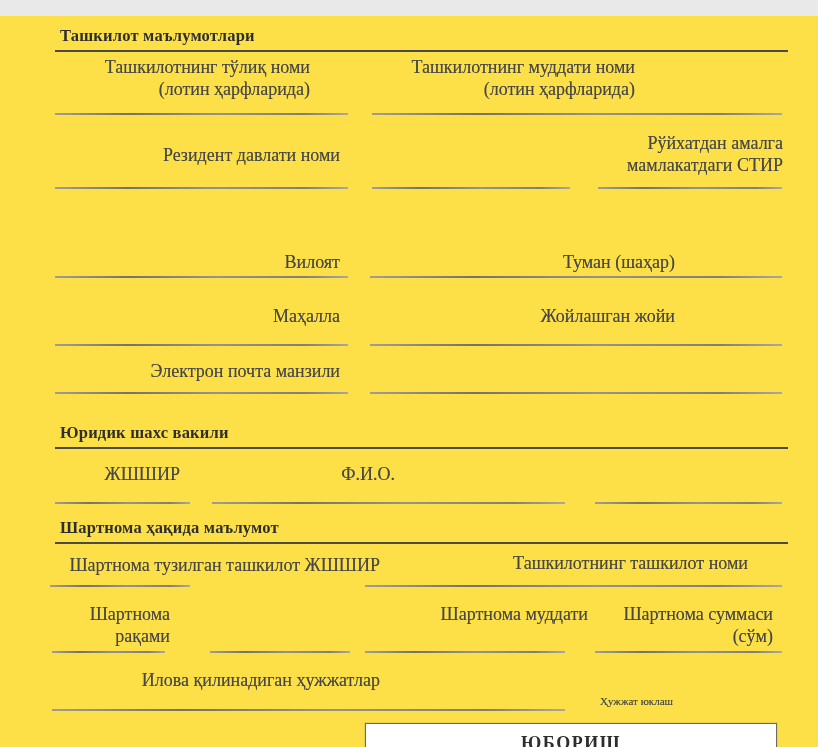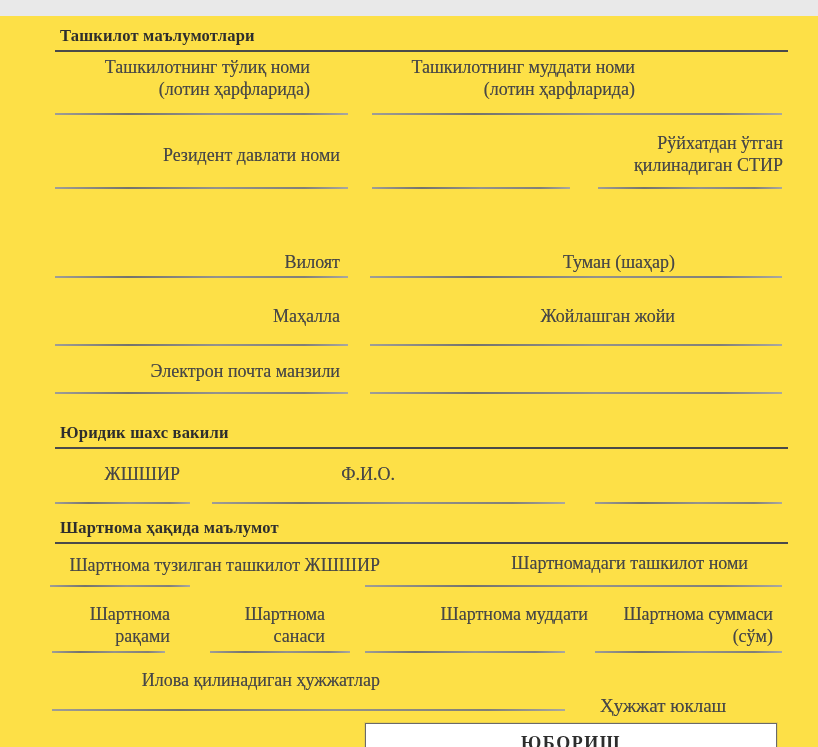--- a/index.html
+++ b/index.html
@@ -34,41 +34,41 @@
   .submit-btn{
     position:absolute;left:365px;top:707px;width:410px;height:38px;
     border:1px solid #6a6a6a;
     box-shadow:0 0 0 1px rgba(120,120,120,.15);
     display:flex;align-items:center;justify-content:center;
     font-weight:bold;font-size:18px;letter-spacing:1.5px;color:#2d2d2d;
     cursor:pointer;background:#fff;
   }
   .upload{
     position:absolute;left:600px;top:679px;
-    font-size:19px;color:#474747;cursor:pointer;
+    font-size:11px;color:#474747;cursor:pointer;
     text-shadow:0 0 .5px rgba(70,70,70,.55);
   }
 </style>
 </head>
 <body>
 
 <div class="page">
 
   <div class="sec" style="top:10px">
     <span>Ташкилот маълумотлари</span>
   </div>
 
   <div class="lbl" style="left:60px;top:40px;width:250px">Ташкилотнинг тўлиқ номи (лотин ҳарфларида)</div>
   <div class="lbl" style="left:375px;top:40px;width:260px">Ташкилотнинг муддати номи (лотин ҳарфларида)</div>
 
   <div class="fline" style="left:55px;top:97px;width:293px"></div>
   <div class="fline" style="left:372px;top:97px;width:410px"></div>
 
   <div class="lbl" style="left:60px;top:128px;width:280px">Резидент давлати номи</div>
-  <div class="lbl" style="left:598px;top:116px;width:185px">Рўйхатдан ўтган қилинадиган СТИР</div>
+  <div class="lbl" style="left:598px;top:116px;width:185px">Рўйхатдан амалга мамлакатдаги СТИР</div>
 
   <div class="fline" style="left:55px;top:171px;width:293px"></div>
   <div class="fline" style="left:372px;top:171px;width:198px"></div>
   <div class="fline" style="left:598px;top:171px;width:184px"></div>
 
 
   <div class="lbl" style="left:60px;top:235px;width:280px">Вилоят</div>
   <div class="lbl" style="left:375px;top:235px;width:300px">Туман (шаҳар)</div>
 
   <div class="fline" style="left:55px;top:260px;width:293px"></div>
@@ -94,27 +94,26 @@
 
   <div class="fline" style="left:55px;top:486px;width:135px"></div>
   <div class="fline" style="left:212px;top:486px;width:353px"></div>
   <div class="fline" style="left:595px;top:486px;width:187px"></div>
 
   <div class="sec" style="top:502px">
     <span>Шартнома ҳақида маълумот</span>
   </div>
 
   <div class="lbl" style="left:60px;top:538px;width:320px">Шартнома тузилган ташкилот ЖШШИР</div>
-  <div class="lbl" style="left:448px;top:536px;width:300px">Шартномадаги ташкилот номи</div>
+  <div class="lbl" style="left:448px;top:536px;width:300px">Ташкилотнинг ташкилот номи</div>
 
   <div class="fline" style="left:50px;top:569px;width:140px"></div>
   <div class="fline" style="left:365px;top:569px;width:417px"></div>
 
   <div class="lbl" style="left:60px;top:587px;width:110px">Шартнома рақами</div>
-  <div class="lbl" style="left:215px;top:587px;width:110px">Шартнома санаси</div>
   <div class="lbl" style="left:388px;top:587px;width:200px">Шартнома муддати</div>
   <div class="lbl" style="left:598px;top:587px;width:175px">Шартнома суммаси (сўм)</div>
 
   <div class="fline" style="left:52px;top:635px;width:113px"></div>
   <div class="fline" style="left:210px;top:635px;width:140px"></div>
   <div class="fline" style="left:365px;top:635px;width:200px"></div>
   <div class="fline" style="left:595px;top:635px;width:187px"></div>
 
   <div class="lbl" style="left:60px;top:653px;width:320px">Илова қилинадиган ҳужжатлар</div>
   <div class="fline" style="left:52px;top:693px;width:513px"></div>

